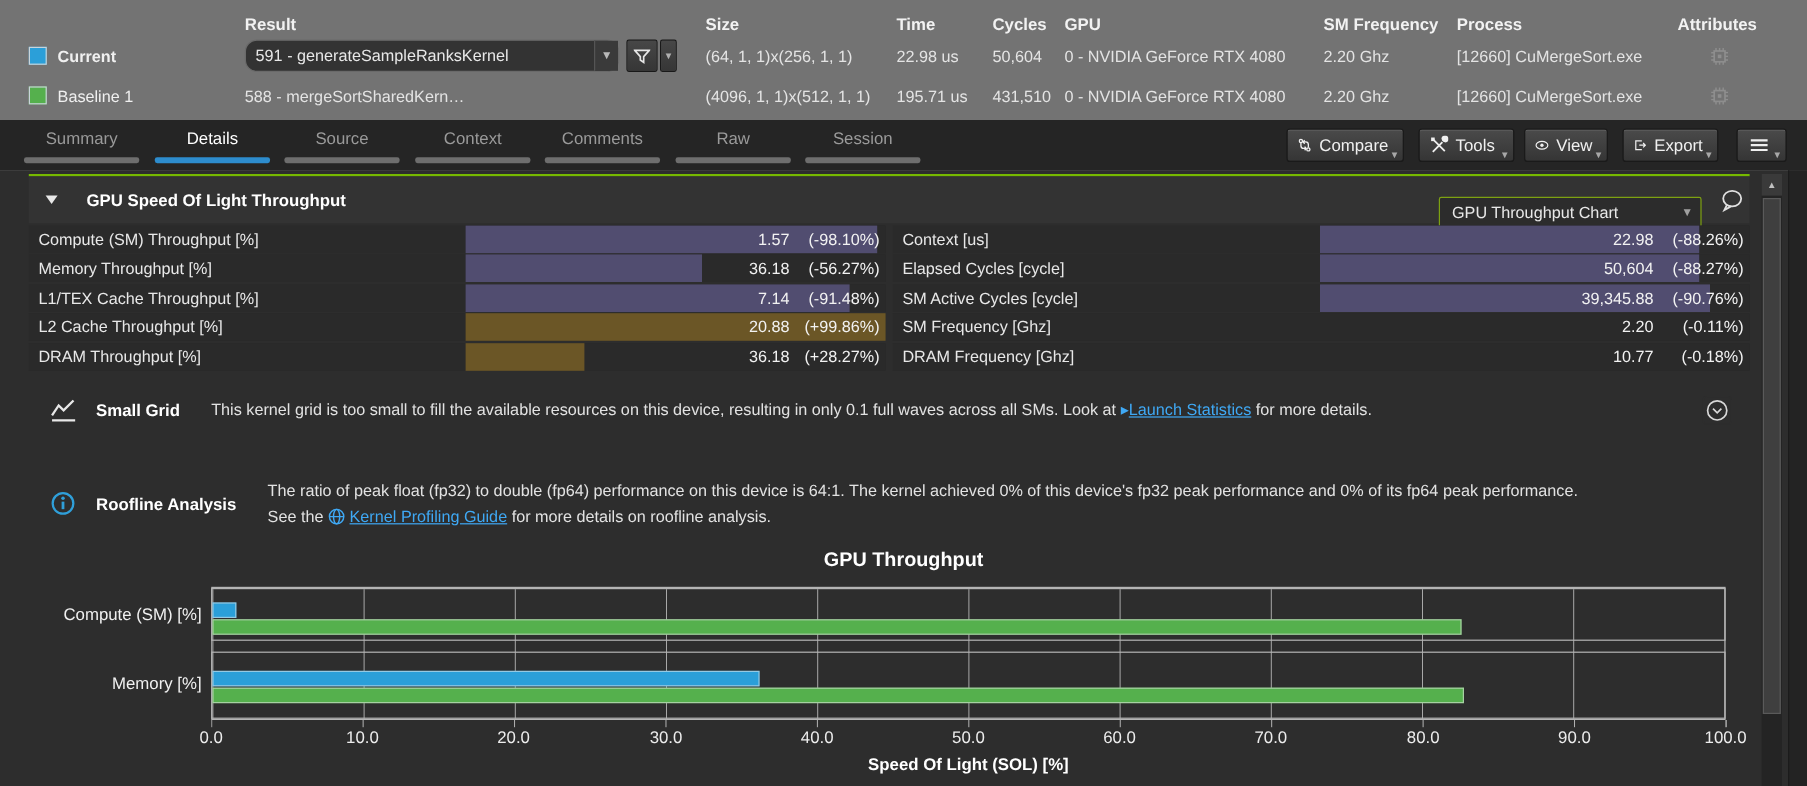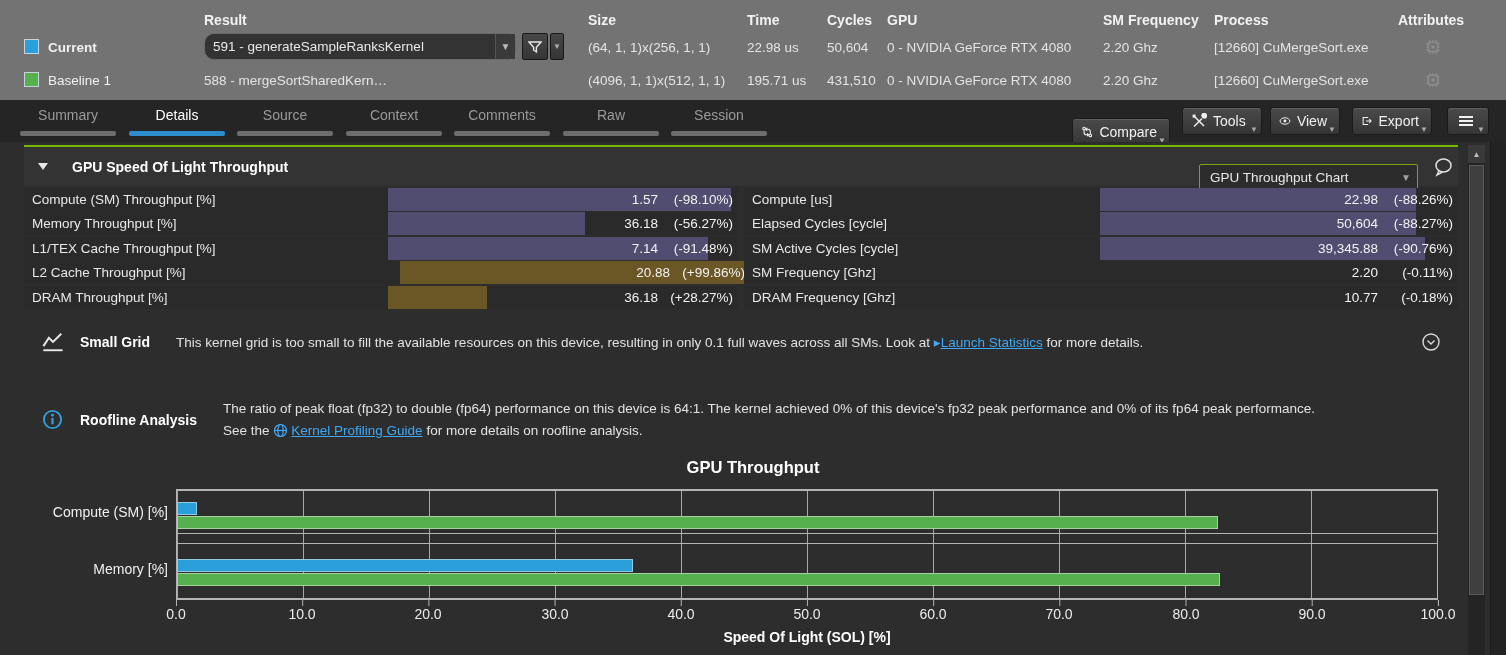--- a/index.html
+++ b/index.html
@@ -161,21 +161,21 @@
       </div>
     <div class="tab" style="left:563px;">
         <span class="tlabel">Raw</span>
         <span class="tline"></span>
       </div>
     <div class="tab" style="left:671px;">
         <span class="tlabel">Session</span>
         <span class="tline"></span>
       </div>
 
-    <div class="toolbtn" style="left:1072px;width:98px;top:18px;">
+    <div class="toolbtn" style="left:1072px;width:98px;top:7px;">
       <svg width="16" height="16" viewBox="0 0 16 16" fill="none" stroke="#f0f0f0" stroke-width="1.4">
         <circle cx="4" cy="3.5" r="1.7"></circle>
           <circle cx="12" cy="12.5" r="1.7"></circle>
         <path d="M4 5.5 v3 a3 3 0 0 0 3 3 h2.2 M8 9.6 l1.6 1.9 -1.6 1.9"></path>
         <path d="M12 10.5 v-3 a3 3 0 0 0 -3 -3 h-2.2 M8 2.5 l-1.6 2 1.6 2"></path>
       </svg>
       <span>Compare</span>
       <span class="corner">▼</span>
     </div>
     <div class="toolbtn" style="left:1182px;width:80px;top:7px;">
@@ -253,41 +253,41 @@
       <div class="valcell" style="left:364px;width:350px;">
         <div class="valbar" style="width: 91.48%; background-color: rgb(81, 77, 112);"></div>
         <div class="valtext">
             <span class="val">7.14</span>
             <span class="delta">(-91.48%)</span>
           </div>
       </div>
     </div>
     <div class="solrow" style="left:24px;top:119px;width:714px;">
       <span class="rlabel">L2 Cache Throughput [%]</span>
-      <div class="valcell" style="left:376px;width:350px;">
+      <div class="valcell" style="left:364px;width:350px;">
         <div class="valbar" style="width: 99.86%; background-color: rgb(107, 86, 38);"></div>
         <div class="valtext">
             <span class="val">20.88</span>
             <span class="delta">(+99.86%)</span>
           </div>
       </div>
     </div>
     <div class="solrow" style="left:24px;top:144px;width:714px;">
       <span class="rlabel">DRAM Throughput [%]</span>
       <div class="valcell" style="left:364px;width:350px;">
         <div class="valbar" style="width: 28.27%; background-color: rgb(107, 86, 38);"></div>
         <div class="valtext">
             <span class="val">36.18</span>
             <span class="delta">(+28.27%)</span>
           </div>
       </div>
     </div>
 
     <div class="solrow" style="left:744px;top:46px;width:714px;">
-      <span class="rlabel">Compute [us]</span>
+      <span class="rlabel">Context [us]</span>
       <div class="valcell" style="left:356px;width:358px;">
         <div class="valbar" style="width: 88.26%; background-color: rgb(81, 77, 112);"></div>
         <div class="valtext">
             <span class="val">22.98</span>
             <span class="delta">(-88.26%)</span>
           </div>
       </div>
     </div>
     <div class="solrow" style="left:744px;top:70px;width:714px;">
       <span class="rlabel">Elapsed Cycles [cycle]</span>

